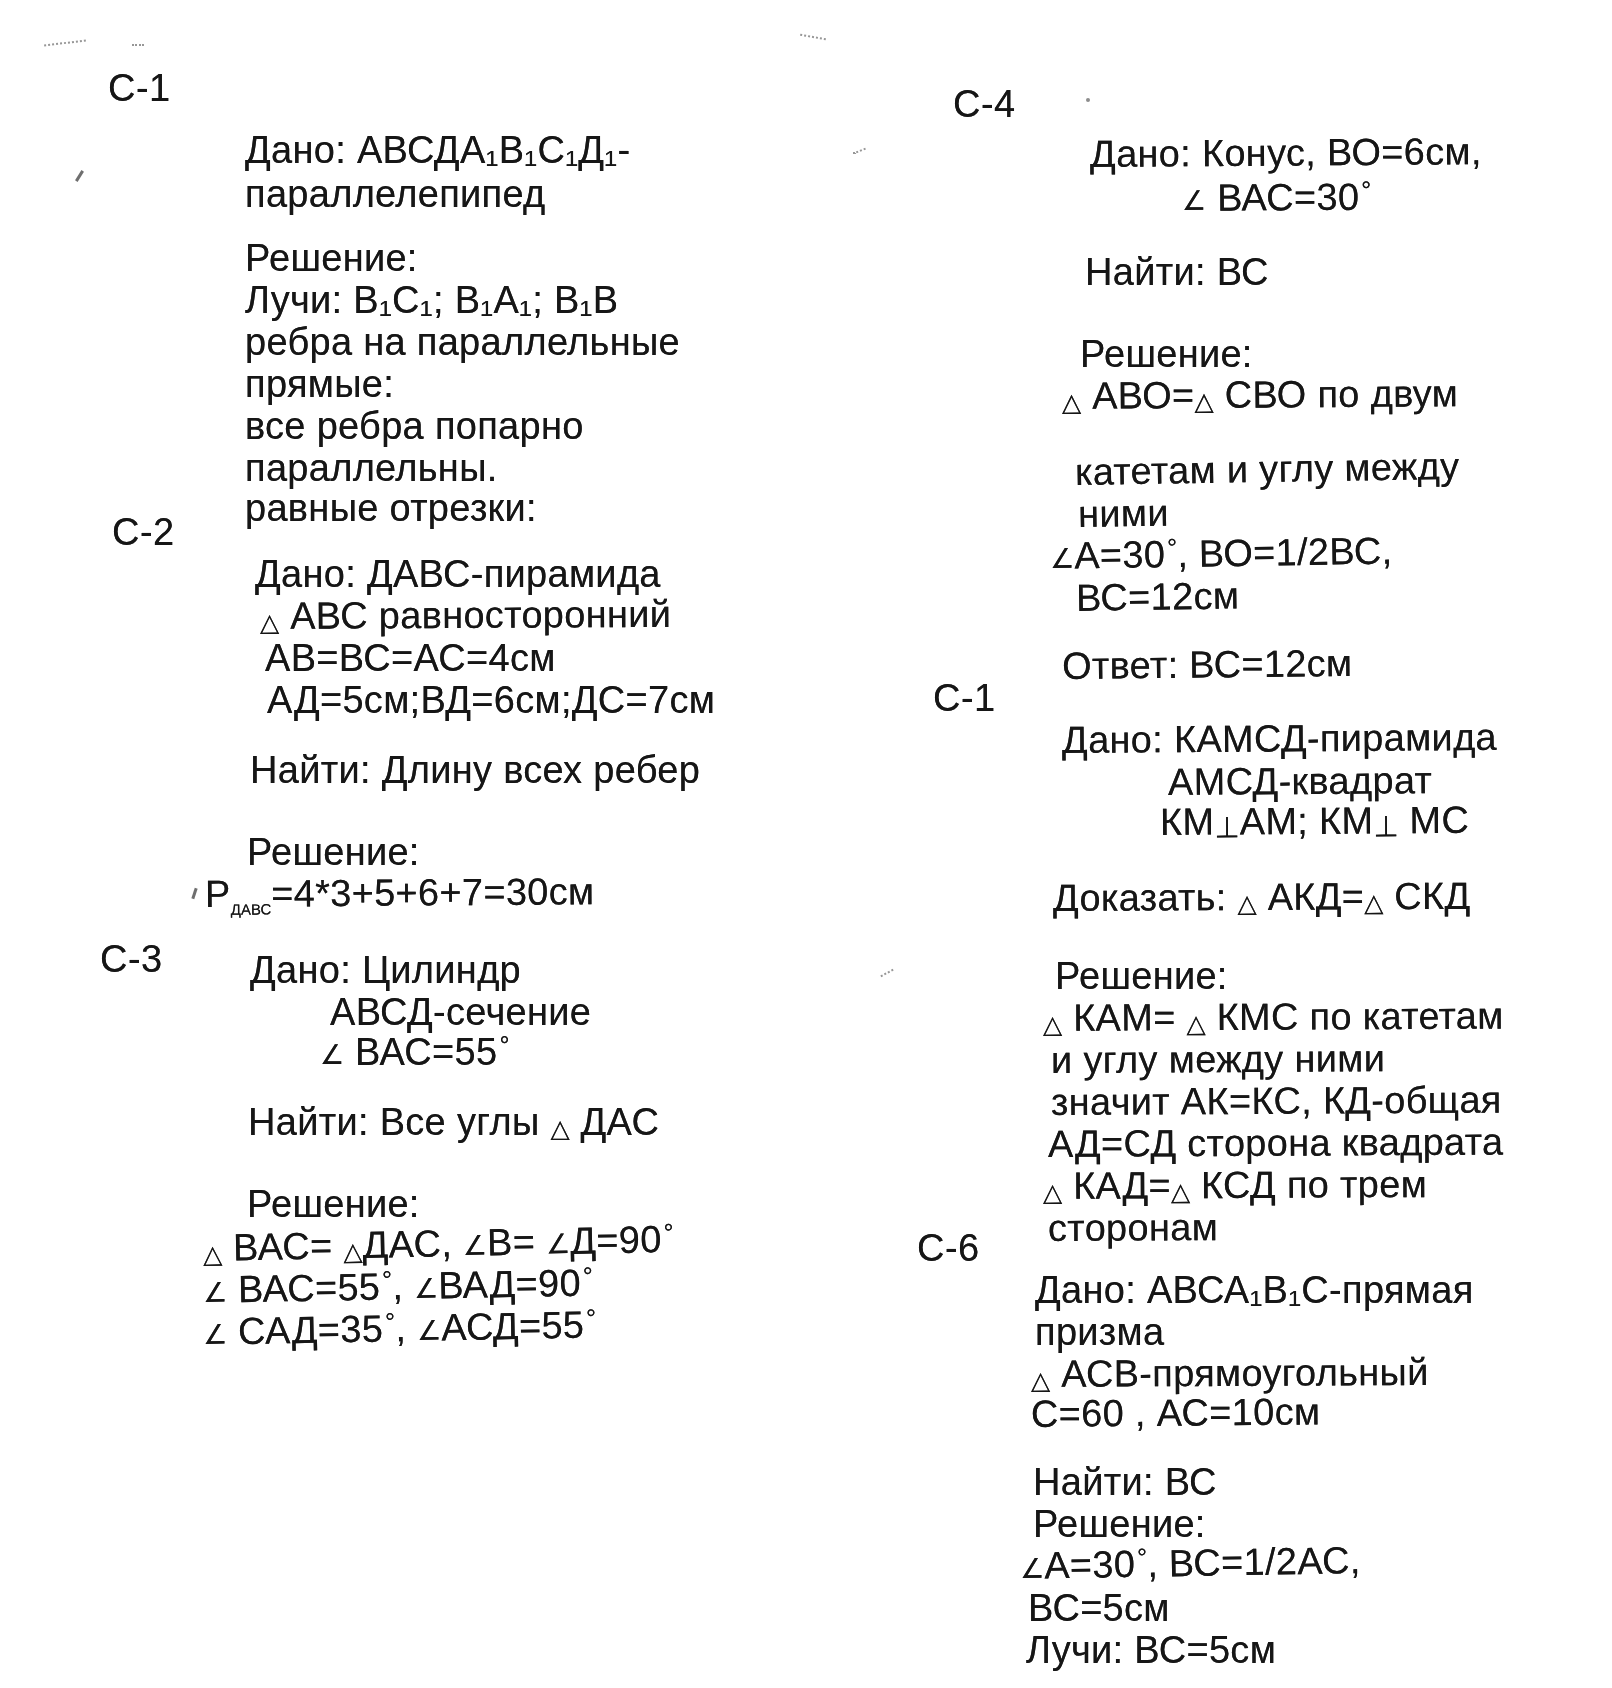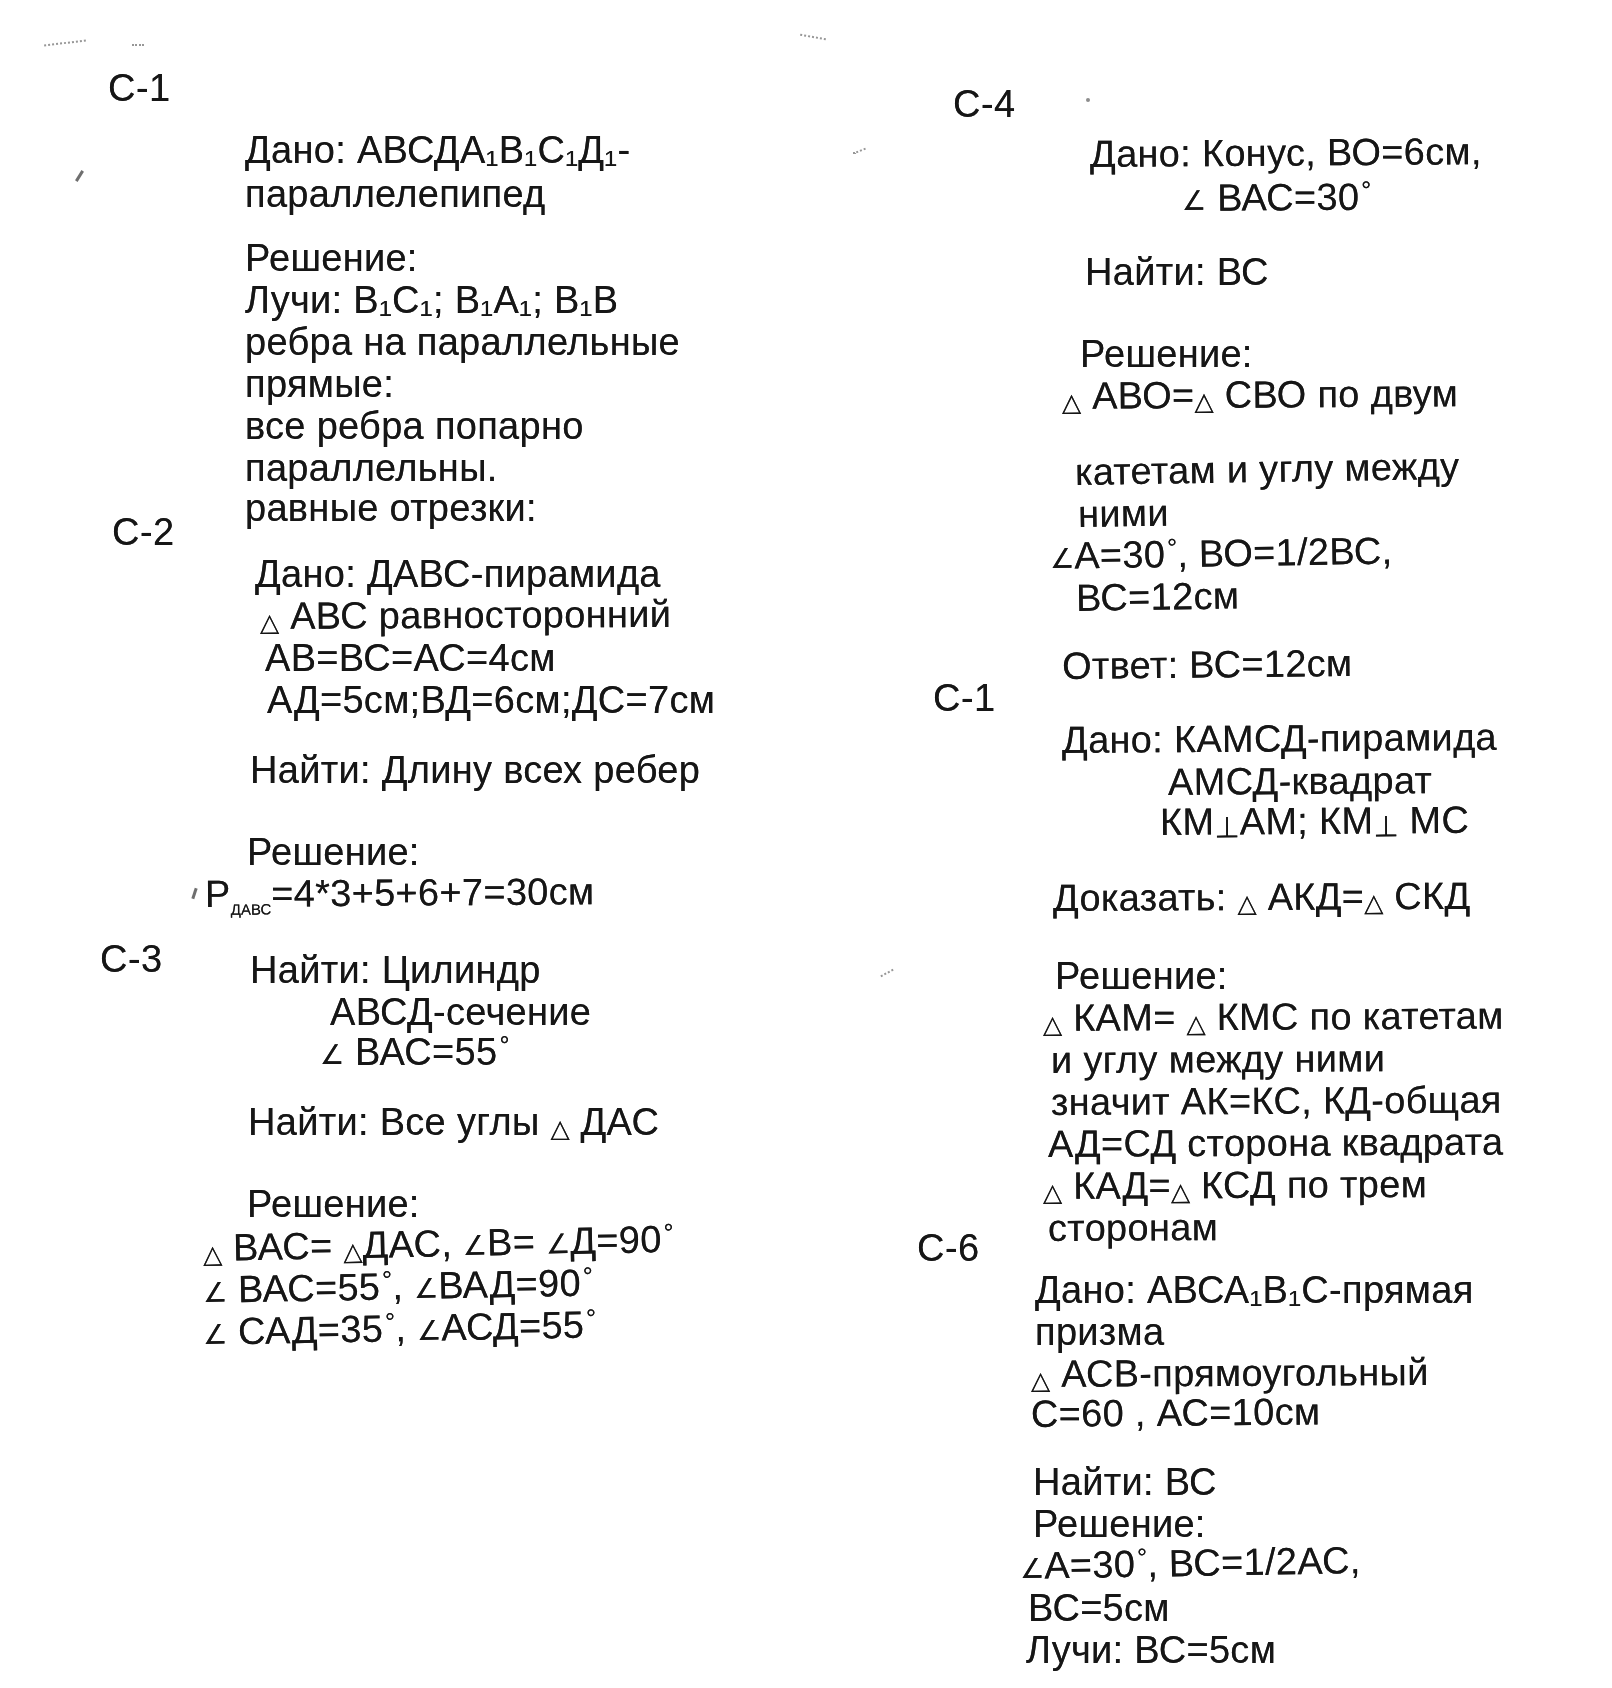--- a/index.html
+++ b/index.html
@@ -59,21 +59,21 @@
 <div class="line" style="left:255px;top:552px;">Дано: ДАВС-пирамида</div>
 <div class="line" style="left:260px;top:594px;transform:rotate(-0.3deg);"><span class="tri">△</span> АВС равносторонний</div>
 <div class="line" style="left:265px;top:636px;">АВ=ВС=АС=4см</div>
 <div class="line" style="left:267px;top:678px;">АД=5см;ВД=6см;ДС=7см</div>
 <div class="line" style="left:250px;top:748px;">Найти: Длину всех ребер</div>
 <div class="line" style="left:247px;top:830px;">Решение:</div>
 <div class="line" style="left:205px;top:872px;transform:rotate(-0.4deg);"><span>Р</span><span class="psub">ДАВС</span><span>=4*3+5+6+7=30см</span></div>
 
 <div class="sec-label" style="left:100px;top:906px;margin-top:31px;">С-3</div>
 
-<div class="line" style="left:250px;top:948px;">Найти: Цилиндр</div>
+<div class="line" style="left:250px;top:948px;">Дано: Цилиндр</div>
 <div class="line" style="left:330px;top:990px;">АВСД-сечение</div>
 <div class="line" style="left:320px;top:1030px;"><span class="ang">∠</span> ВАС=55<span class="deg">°</span></div>
 <div class="line" style="left:248px;top:1100px;">Найти: Все углы <span class="tri">△</span> ДАС</div>
 <div class="line" style="left:247px;top:1182px;">Решение:</div>
 <div class="line" style="left:203px;top:1226px;transform:rotate(-1.1deg);"><span class="tri">△</span> ВАС= <span class="tri">△</span>ДАС, <span class="ang">∠</span>В= <span class="ang">∠</span>Д=90<span class="deg">°</span></div>
 <div class="line" style="left:203px;top:1268px;transform:rotate(-1.1deg);"><span class="ang">∠</span> ВАС=55<span class="deg">°</span>, <span class="ang">∠</span>ВАД=90<span class="deg">°</span></div>
 <div class="line" style="left:203px;top:1310px;transform:rotate(-1.1deg);"><span class="ang">∠</span> САД=35<span class="deg">°</span>, <span class="ang">∠</span>АСД=55<span class="deg">°</span></div>
 
 <div class="sec-label" style="left:953px;top:82px;">С-4</div>
 

